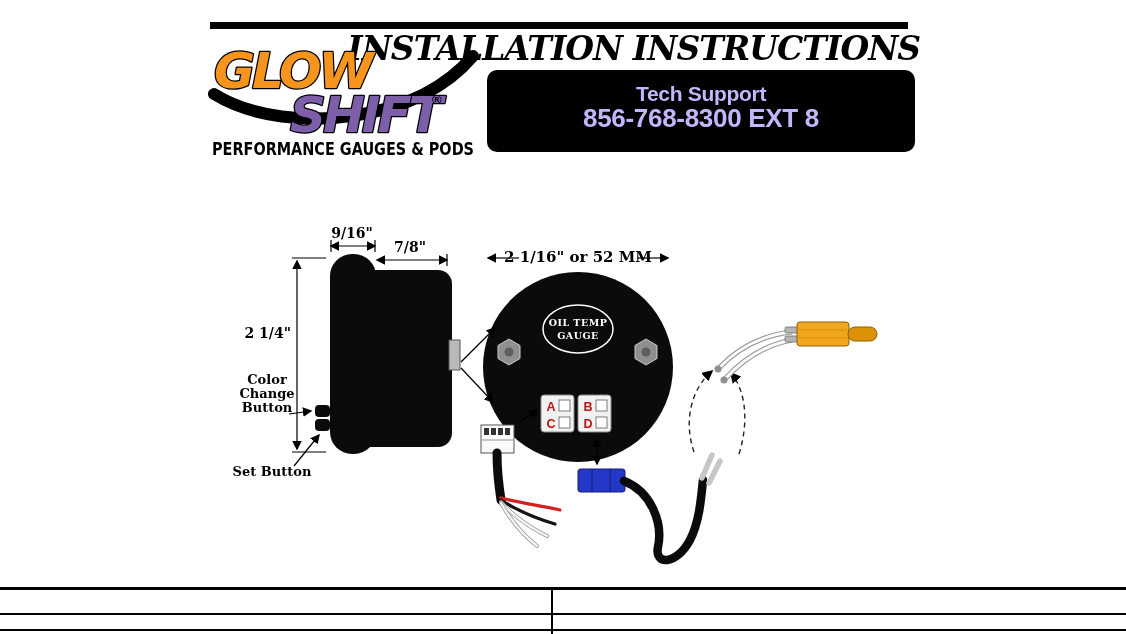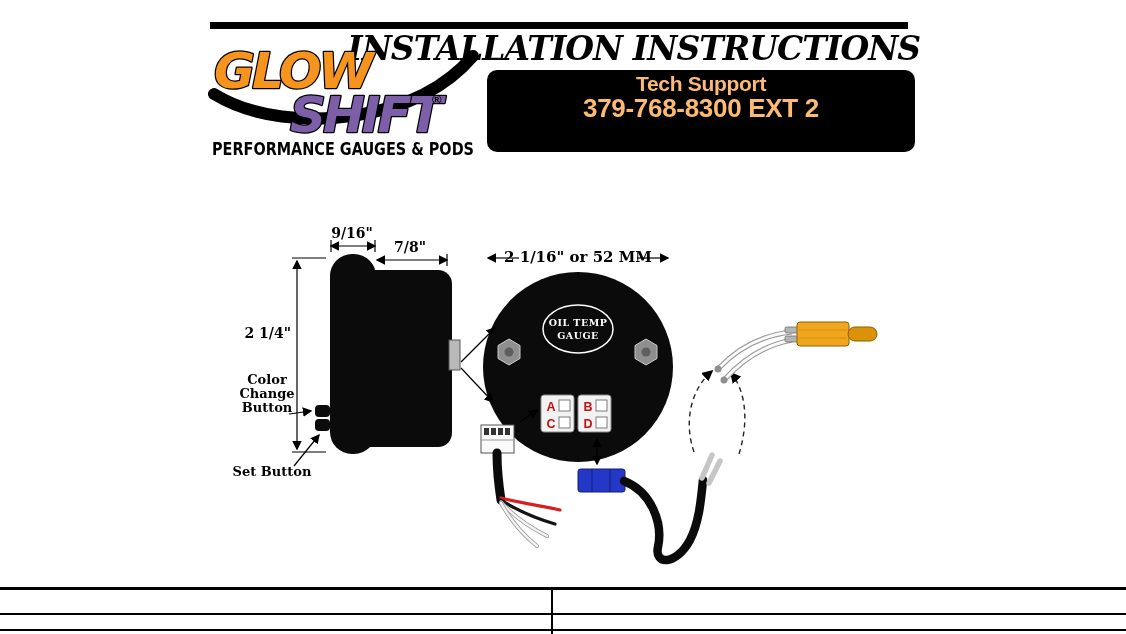--- a/index.html
+++ b/index.html
@@ -10,22 +10,22 @@
   
   .topbar { position:absolute; left:210px; top:0; width:698px; height:7px; background:#000; }
   .title {
     position:absolute; left:340px; top:6px; width:480px; text-align:center;
     font-family:"DejaVu Serif", serif; font-style:italic; font-weight:bold;
     font-size:34px; letter-spacing:-1px; color:#000; transform:scaleX(0.97);
     white-space:nowrap;
   }
   .techbox {
     position:absolute; left:487px; top:48px; width:428px; height:82px;
-    background:#000; border-radius:10px; color:#fdba74; text-align:center;
-    font-weight:bold; padding-top:2px; letter-spacing:-0.3px;
+    background:#000; border-radius:10px; color:#c4b5fd; text-align:center;
+    font-weight:bold; padding-top:12px; letter-spacing:-0.3px;
   }
   .techbox .l1 { font-size:21px; line-height:23px; }
   .techbox .l2 { font-size:26px; line-height:27px; }
   .techbox .l3 { font-size:22px; line-height:24px; }
 
   .logo-svg { position:absolute; left:208px; top:8px; }
   .logo-word { font-family:"DejaVu Sans", sans-serif; font-weight:bold; font-style:italic; letter-spacing:-3px; }
   .logo-tag  { font-family:"DejaVu Sans", sans-serif; font-weight:bold; }
 
   
@@ -51,21 +51,21 @@
 </head>
 <body>
 
 <div class="page">
 
   <div class="topbar"></div>
   <div class="title">INSTALLATION INSTRUCTIONS</div>
 
   <div class="techbox">
     <div class="l1">Tech Support</div>
-    <div class="l2">379-768-8300 EXT 2</div>
+    <div class="l2">856-768-8300 EXT 8</div>
   </div>
 
   <svg class="logo-svg" width="275" height="136" viewBox="0 0 275 136">
     <path d="M6,64 C45,88 100,93 150,85 C205,76 241,54 265,26" fill="none" stroke="#000" stroke-width="12" stroke-linecap="round"></path>
     <text class="logo-word" x="6" y="58" font-size="50" fill="#F7941E" stroke="#000" stroke-width="2.5" stroke-linejoin="round" paint-order="stroke">GLOW</text>
     <text class="logo-word" x="82" y="102" font-size="50" fill="#7C5FA8" stroke="#000" stroke-width="2.5" stroke-linejoin="round" paint-order="stroke">SHIFT</text>
     <text x="224" y="74" font-size="13" font-weight="bold" fill="#000">®</text>
     <text class="logo-tag" x="4" y="125" font-size="18" fill="#000" textLength="262" lengthAdjust="spacingAndGlyphs">PERFORMANCE GAUGES &amp; PODS</text>
   </svg>
 

